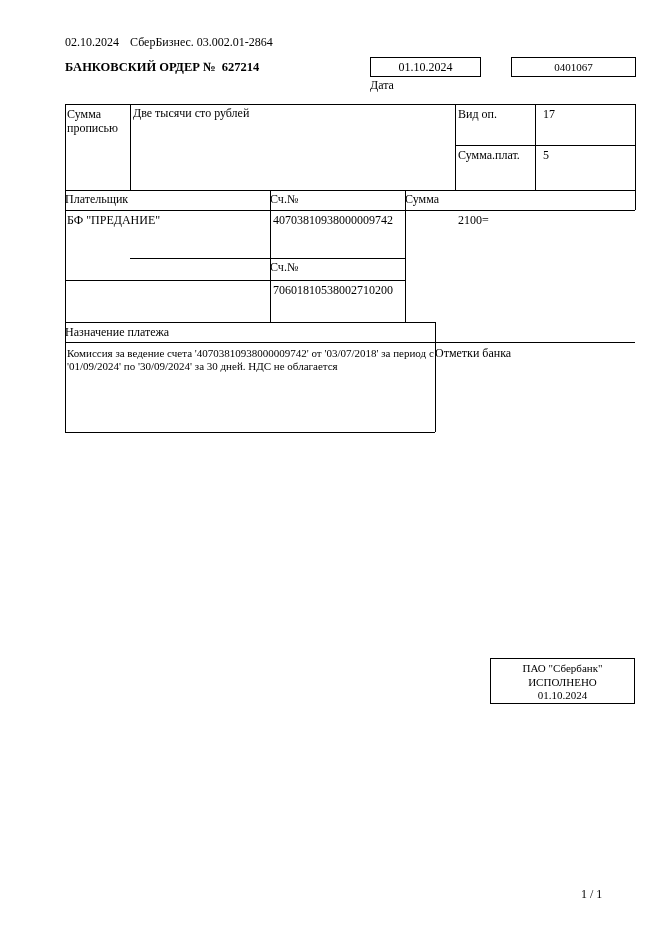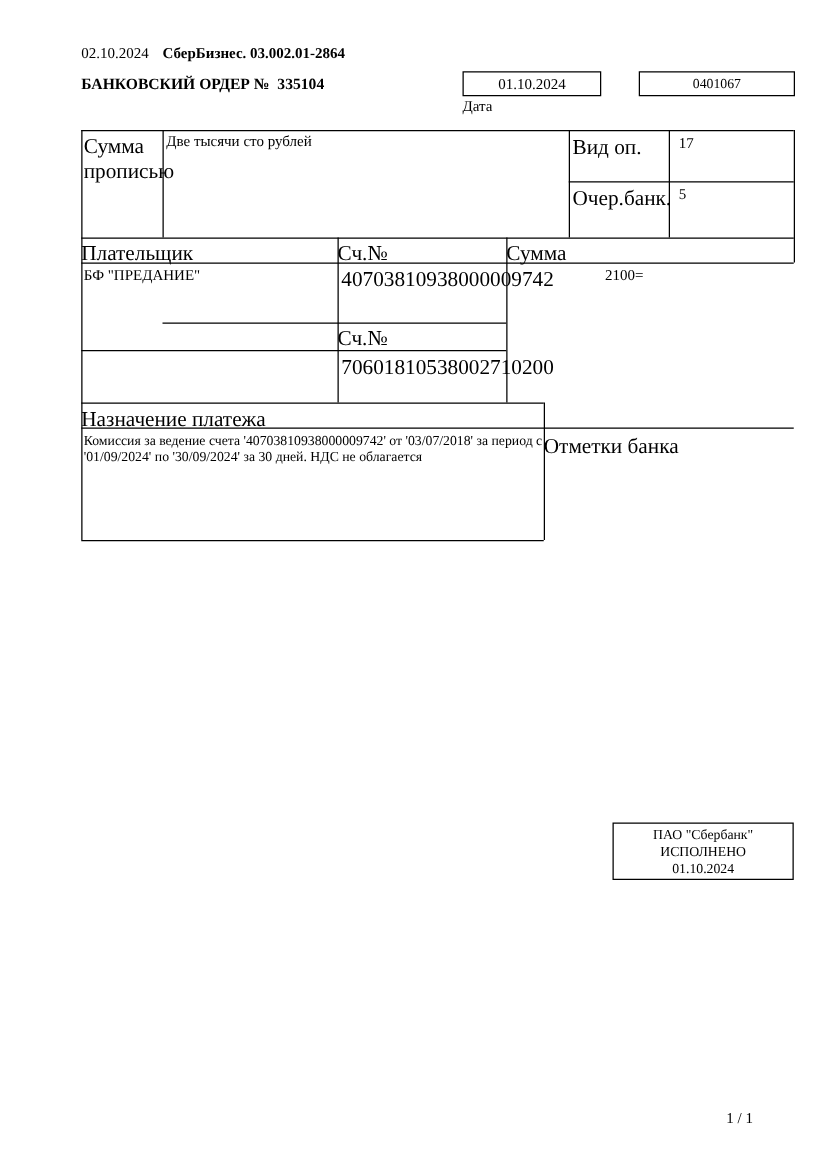--- a/index.html
+++ b/index.html
@@ -28,32 +28,32 @@
   }
   .stamp {
     position: absolute;
     border: 1px solid #000;
     text-align: center;
     font-size: 11px;
     line-height: 13.5px;
     padding-top: 3px;
   }
   .small { font-size: 11px; }
-  .smaller { font-size: 17px; }
+  .smaller { font-size: 12px; }
   .bold { font-weight: bold; }
 </style>
 </head>
 <body>
 
 <div class="page">
 
   <span class="t" style="left:65px; top:36px;">02.10.2024</span>
-  <span class="t" style="left:130px; top:36px;font-weight:bold;">СберБизнес. 03.002.01-2864</span>
+  <span class="t" style="left:130px; top:36px;">СберБизнес. 03.002.01-2864</span>
 
-  <span class="t bold" style="left:65px; top:60px; font-size:12.5px;">БАНКОВСКИЙ ОРДЕР №  335104</span>
+  <span class="t bold" style="left:65px; top:60px; font-size:12.5px;">БАНКОВСКИЙ ОРДЕР №  627214</span>
 
   <div class="box" style="left:370px; top:57px; width:111px; height:20px;">
     <span>01.10.2024</span>
   </div>
   <span class="tc" style="left:370px; top:79px; width:111px;">Дата</span>
   <div class="box small" style="left:511px; top:57px; width:125px; height:20px;">
     <span>0401067</span>
   </div>
 
   <div class="hl" style="left:65px; top:104px; width:570px;"></div>
@@ -72,30 +72,30 @@
   <div class="vl" style="left:535px; top:104px; height:86px;"></div>
   <div class="vl" style="left:635px; top:104px; height:106px;"></div>
   <div class="vl" style="left:270px; top:190px; height:132px;"></div>
   <div class="vl" style="left:405px; top:190px; height:132px;"></div>
   <div class="vl" style="left:435px; top:322px; height:110px;"></div>
 
   <div class="tw smaller" style="left:67px; top:107px; width:58px;">Сумма прописью</div>
   <span class="t" style="left:133px; top:107px;">Две тысячи сто рублей</span>
   <span class="t smaller" style="left:458px; top:108px;">Вид оп.</span>
   <span class="t" style="left:543px; top:108px;">17</span>
-  <span class="t smaller" style="left:458px; top:149px;">Очер.банк.</span>
+  <span class="t smaller" style="left:458px; top:149px;">Сумма.плат.</span>
   <span class="t" style="left:543px; top:149px;">5</span>
 
   <span class="tc smaller" style="left:65px; top:193px; width:205px;">Плательщик</span>
   <span class="tc smaller" style="left:270px; top:193px; width:135px;">Сч.№</span>
   <span class="tc smaller" style="left:405px; top:193px; width:230px;">Сумма</span>
 
   <span class="t" style="left:67px; top:214px;">БФ "ПРЕДАНИЕ"</span>
   <span class="t smaller" style="left:273px; top:214px;">40703810938000009742</span>
-  <span class="t" style="left:484px; top:214px;">2100=</span>
+  <span class="t" style="left:458px; top:214px;">2100=</span>
 
   <span class="tc smaller" style="left:270px; top:261px; width:135px;">Сч.№</span>
 
   <span class="t smaller" style="left:273px; top:284px;">70601810538002710200</span>
 
   <span class="tc smaller" style="left:65px; top:326px; width:370px;">Назначение платежа</span>
   <div class="tw small" style="left:67px; top:347px; width:368px;">Комиссия за ведение счета '40703810938000009742' от '03/07/2018' за период с '01/09/2024' по '30/09/2024' за 30 дней. НДС не облагается</div>
   <span class="tc smaller" style="left:435px; top:347px; width:200px;">Отметки банка</span>
 
   <div class="stamp" style="left:490px; top:658px; width:145px; height:46px;">

